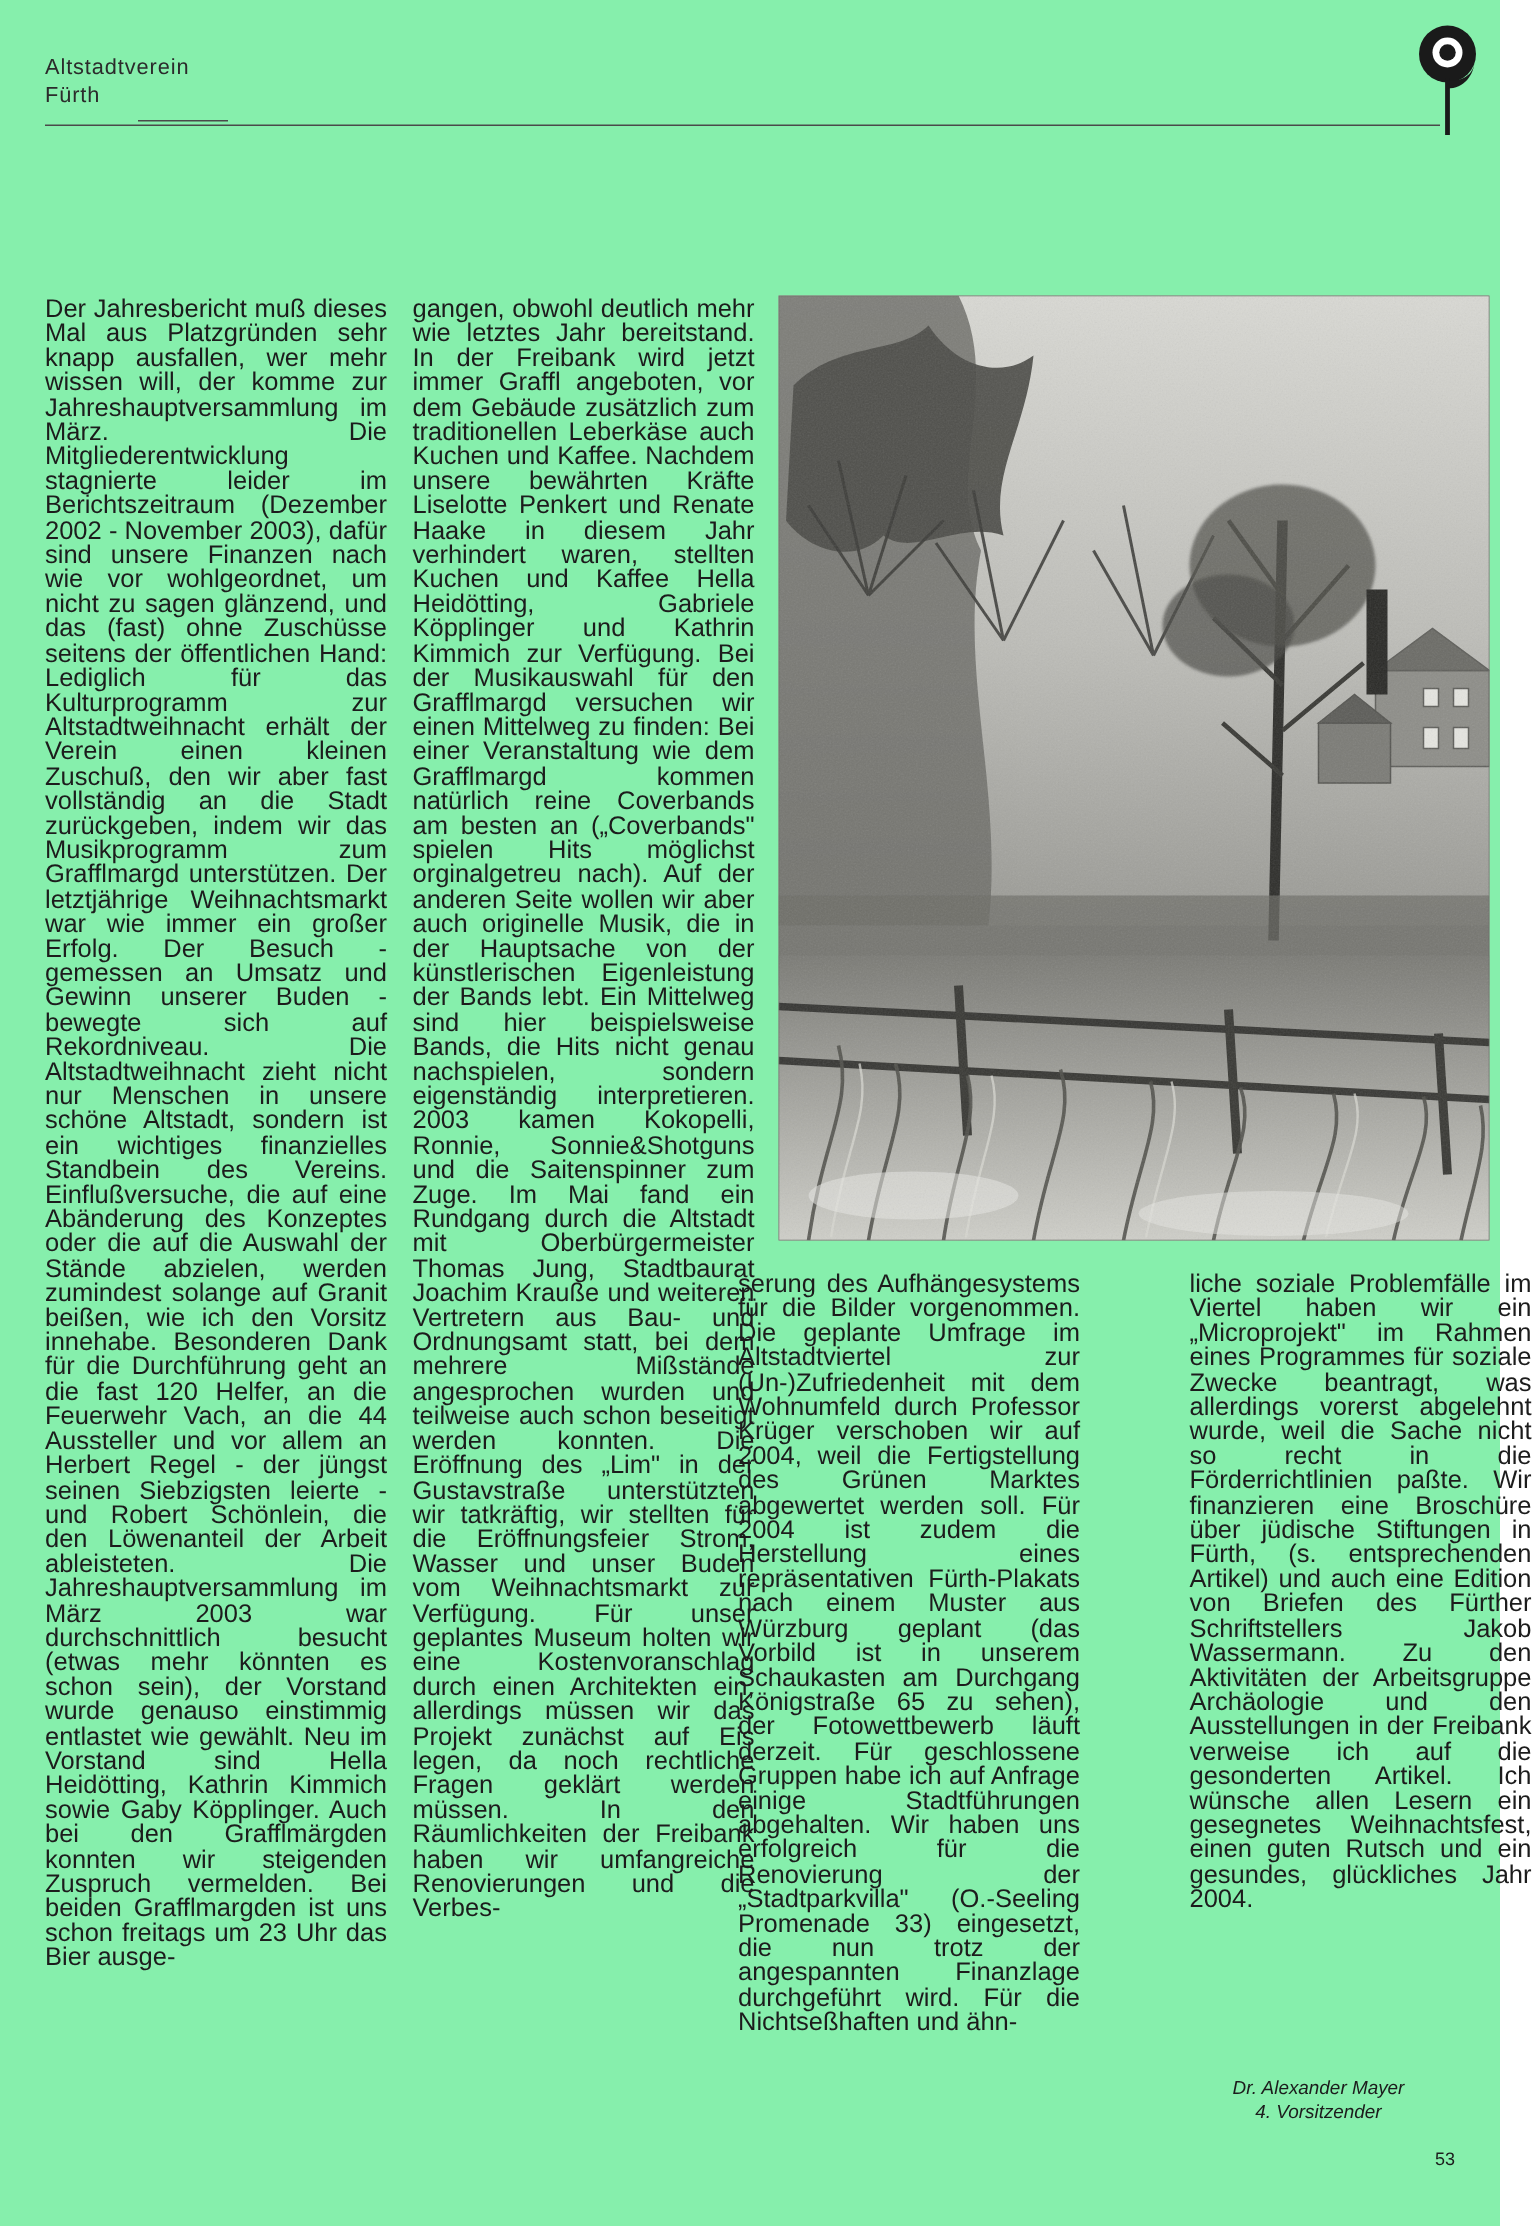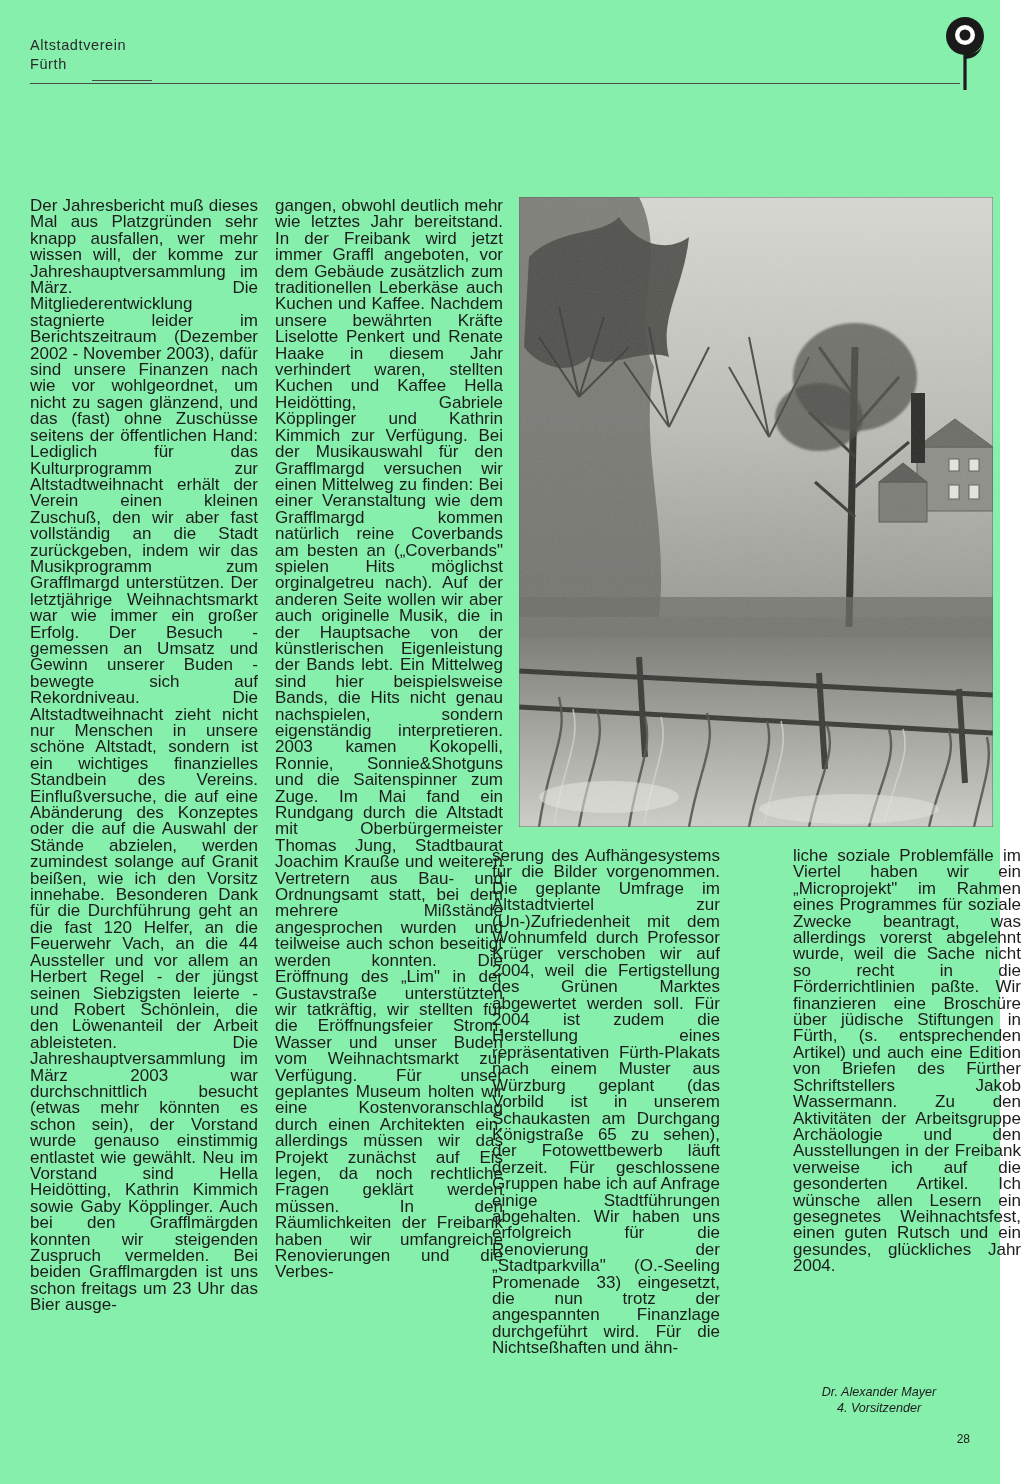--- a/index.html
+++ b/index.html
@@ -266,15 +266,15 @@
   </div>
   <div class="col col4">
     <p>liche soziale Problemfälle im Viertel haben wir ein „Microprojekt" im Rahmen eines Programmes für soziale Zwecke beantragt, was allerdings vorerst abgelehnt wurde, weil die Sache nicht so recht in die Förderrichtlinien paßte. Wir finanzieren eine Broschüre über jüdische Stiftungen in Fürth, (s. entsprechenden Artikel) und auch eine Edition von Briefen des Fürther Schriftstellers Jakob Wassermann. Zu den Aktivitäten der Arbeitsgruppe Archäologie und den Ausstellungen in der Freibank verweise ich auf die gesonderten Artikel.
 
 Ich wünsche allen Lesern ein gesegnetes Weihnachtsfest, einen guten Rutsch und ein gesundes, glückliches Jahr 2004.</p>
   </div>
 
   <div class="signature sig1">Dr. Alexander Mayer</div>
   <div class="signature sig2">4. Vorsitzender</div>
 
-  <div class="page-number">28</div>
+  <div class="page-number">53</div>
 
 </div>
 
 </body></html>

